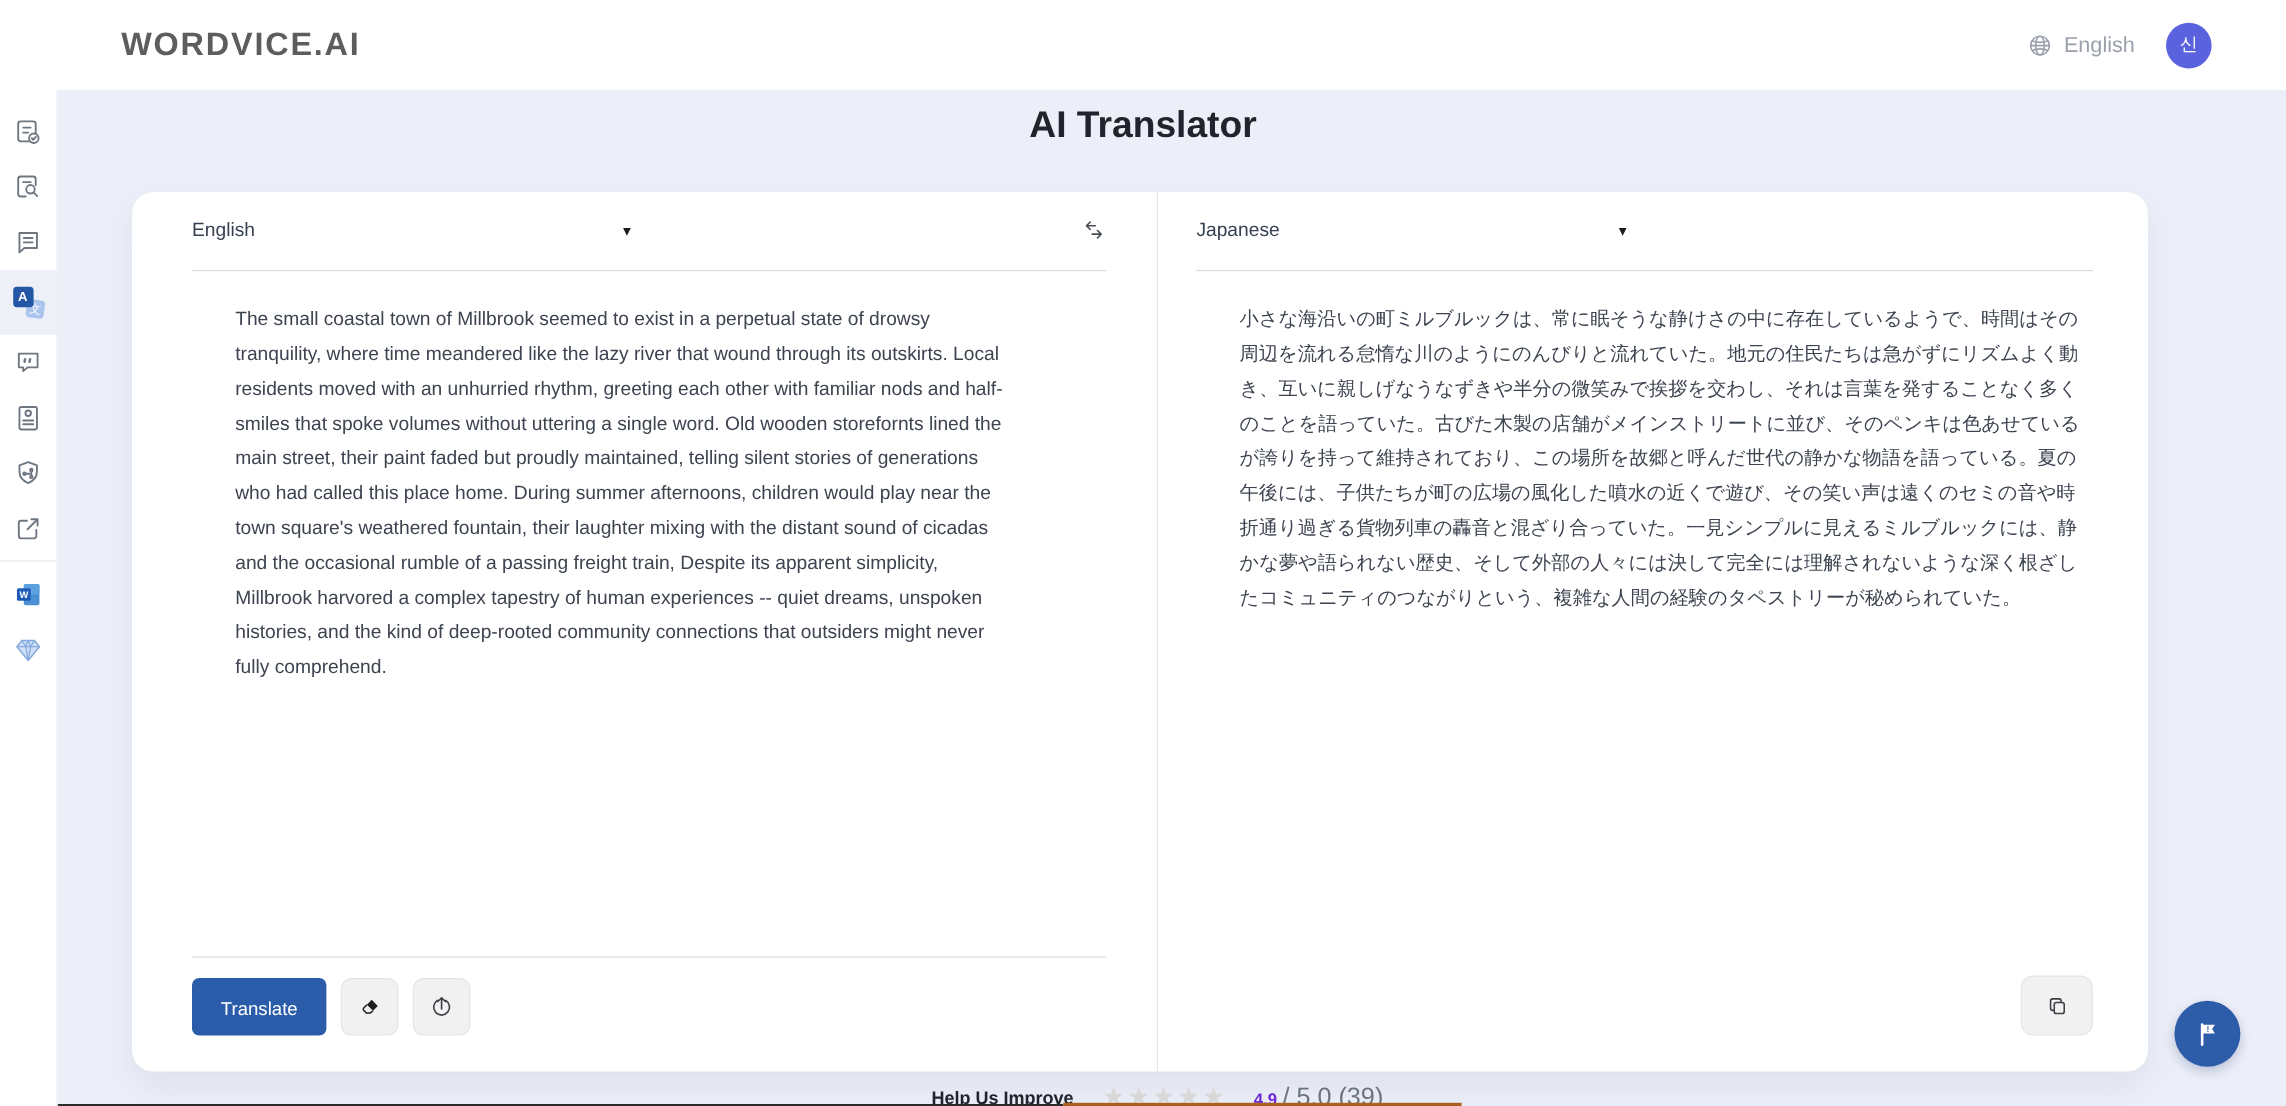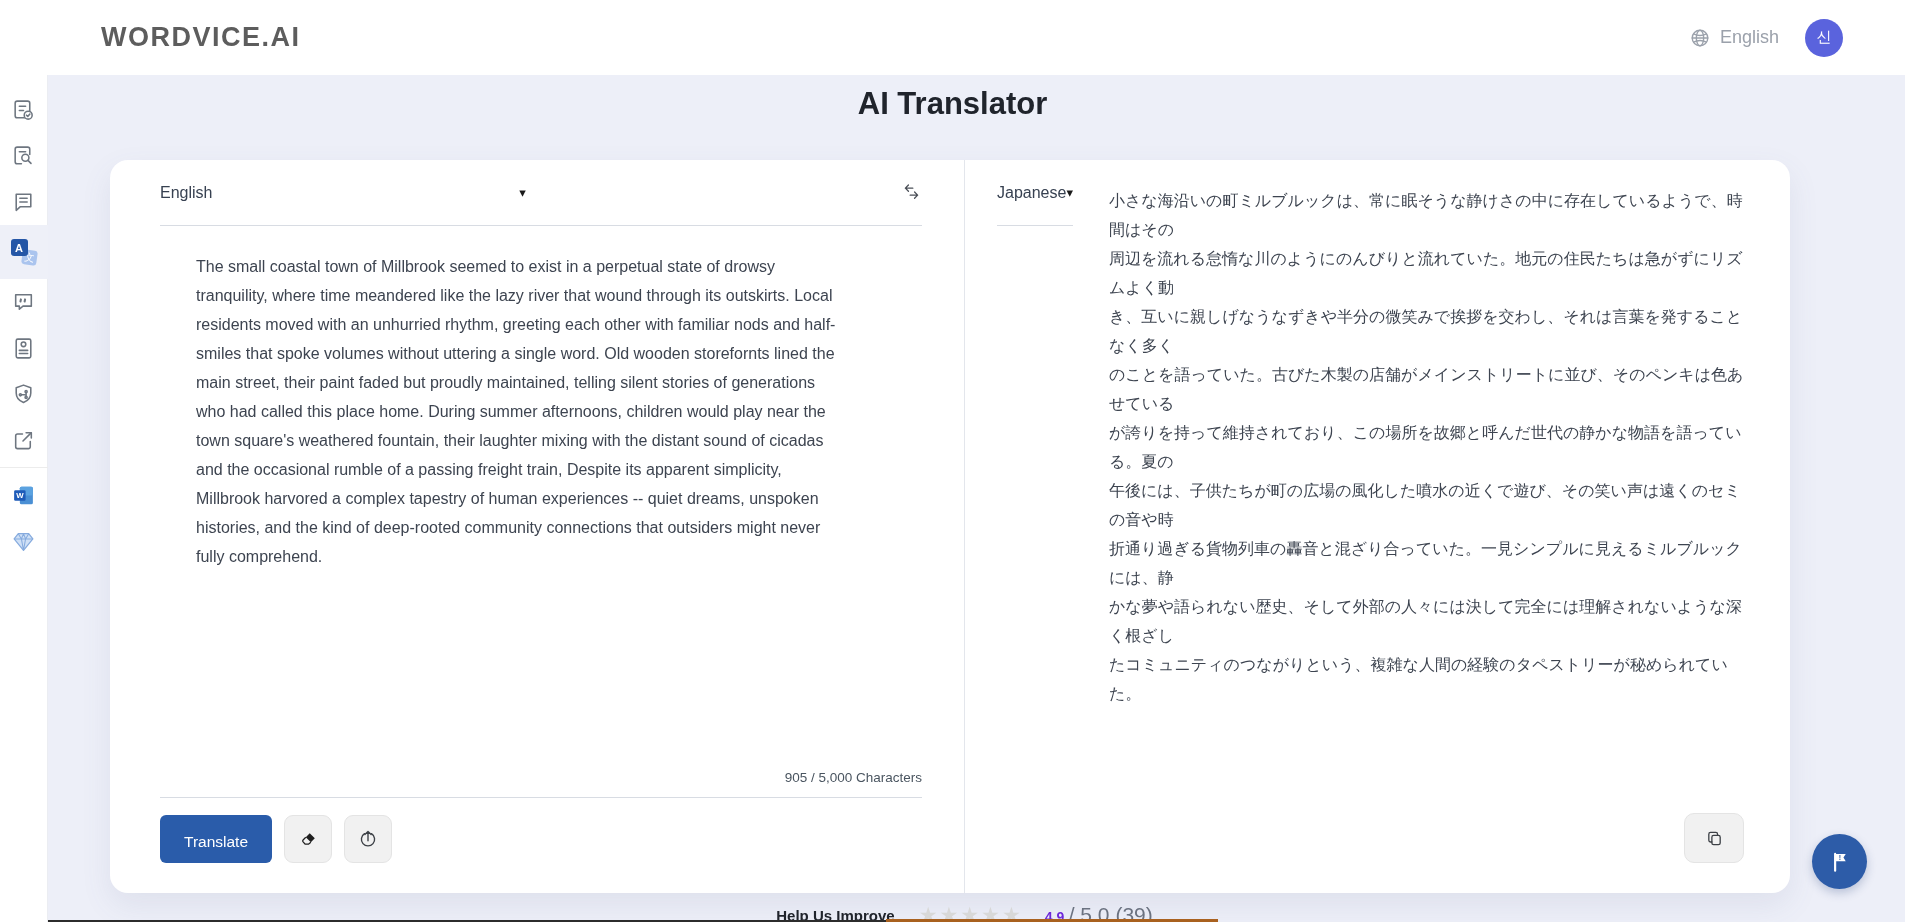--- a/index.html
+++ b/index.html
@@ -29,21 +29,21 @@
           border-radius:3px; font-size:11px; font-weight:700; display:flex; align-items:center; justify-content:center; z-index:2; }
   .bun-sq { position:absolute; right:0; bottom:0; width:15px; height:15px; background:#aac4ee; color:#fff;
           border-radius:3px; font-size:10px; display:flex; align-items:center; justify-content:center; transform:rotate(8deg); }
 
   
   .page-title { position:absolute; top:86px; left:0; right:0; text-align:center;
                 font-size:31px; font-weight:700; color:#20242c; }
   .card { position:absolute; left:110px; top:160px; width:1680px; height:733px; background:#ffffff;
           border-radius:18px; box-shadow:0 12px 30px rgba(90,100,140,0.10); display:flex; overflow:hidden; }
   .panel-left  { width:855px; border-right:1px solid #e3e6ec; display:flex; flex-direction:column; padding:0 42px 0 50px; }
-  .panel-right { flex:1; position:relative; display:flex; flex-direction:row; padding:0 46px 0 32px; }
+  .panel-right { flex:1; position:relative; display:flex; flex-direction:column; padding:0 46px 0 32px; }
 
   .lang-row { height:66px; flex:0 0 66px; display:flex; align-items:center; border-bottom:1px solid #d8dce3; }
   .lang-select { width:48%; display:flex; align-items:center; justify-content:space-between; cursor:pointer; }
   .lang-select .lang-label { font-size:16px; color:#374151; }
   .caret { font-size:13px; color:#1a1a1a; }
   .swap-btn { margin-left:auto; cursor:pointer; display:flex; align-items:center; }
 
   .panel-text { padding-top:26px; font-size:16px; line-height:29px; color:#3d4450; white-space:pre-wrap; flex:1; overflow:hidden;margin-left:36px; }
 
   .char-count { text-align:right; font-size:13.5px; color:#4a5560; margin-bottom:12px; }
@@ -194,21 +194,20 @@
 tranquility, where time meandered like the lazy river that wound through its outskirts. Local
 residents moved with an unhurried rhythm, greeting each other with familiar nods and half-
 smiles that spoke volumes without uttering a single word. Old wooden storefornts lined the
 main street, their paint faded but proudly maintained, telling silent stories of generations
 who had called this place home. During summer afternoons, children would play near the
 town square's weathered fountain, their laughter mixing with the distant sound of cicadas
 and the occasional rumble of a passing freight train, Despite its apparent simplicity,
 Millbrook harvored a complex tapestry of human experiences -- quiet dreams, unspoken
 histories, and the kind of deep-rooted community connections that outsiders might never
 fully comprehend.</div>
-      <div class="char-count">905 / 5,000 Characters</div>
       <div class="panel-divider"></div>
       <div class="btn-row">
         <button class="translate-btn">Translate</button>
         <div class="icon-btn">
           <svg width="21" height="21" viewBox="0 0 24 24">
             <path d="M13.4 4.8l5.8 5.8-4.5 4.6-5.8-5.8 4.5-4.6z" fill="#1f1f1f"></path>
             <path d="M8.9 9.4L5.8 12.6a1.6 1.6 0 0 0 0 2.2l2.5 2.6h3.6l2.8-2.2" fill="none" stroke="#1f1f1f" stroke-width="1.4" stroke-linejoin="round"></path>
           </svg>
         </div>
         <div class="icon-btn">

